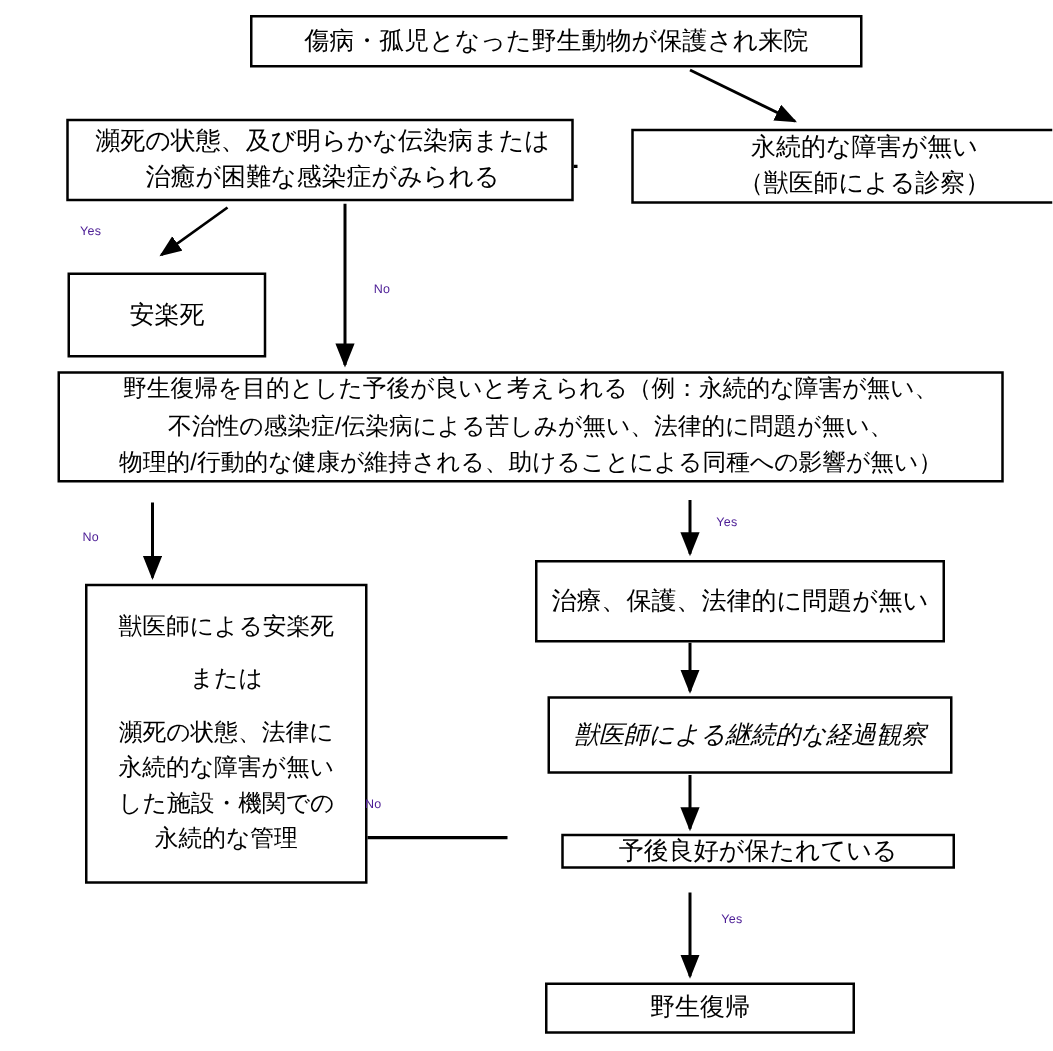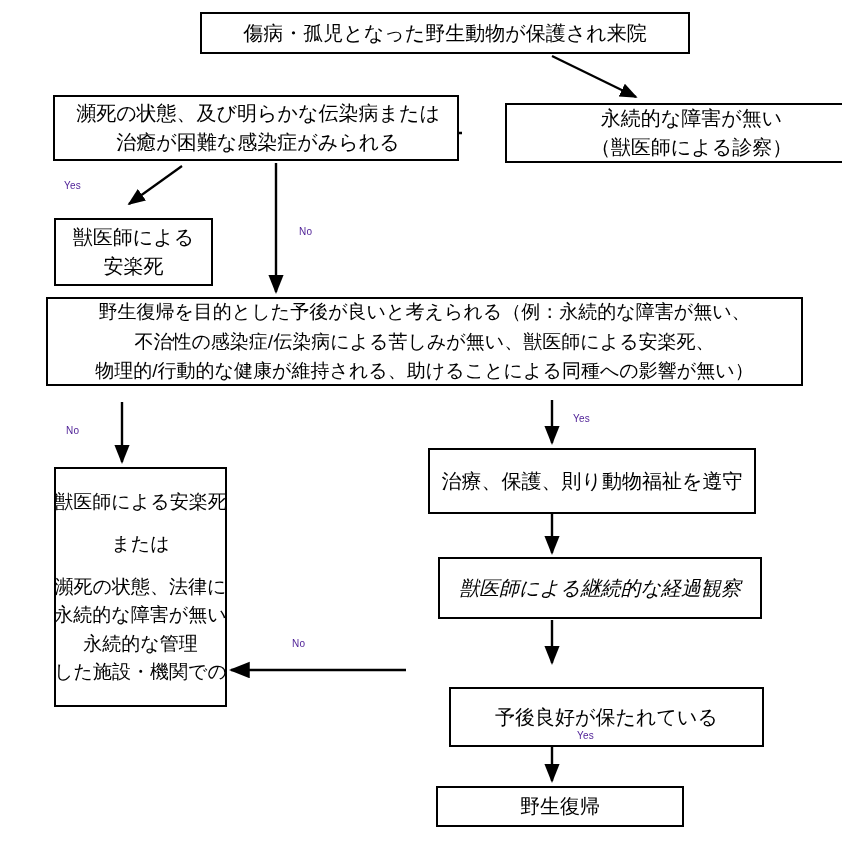--- a/index.html
+++ b/index.html
@@ -97,55 +97,54 @@
     <span class="line">永続的な障害が無い</span>
     <span class="line">（獣医師による診察）</span>
   </div>
 
   <div class="node left-align" style="left:13px; top:95px; width:406px; height:66px; padding-left:10px;">
     <span class="line">瀕死の状態、及び明らかな伝染病または</span>
     <span class="line">治癒が困難な感染症がみられる</span>
   </div>
 
   <div class="node" style="left:14px; top:218px; width:159px; height:68px;">
-    <span class="line">獣医師による</span>
     <span class="line">安楽死</span>
   </div>
 
   <div class="node" style="left:6px; top:297px; width:757px; height:89px; font-size:19px; line-height:1.55;">
     <span class="line">野生復帰を目的とした予後が良いと考えられる（例：永続的な障害が無い、</span>
-    <span class="line">不治性の感染症/伝染病による苦しみが無い、獣医師による安楽死、</span>
+    <span class="line">不治性の感染症/伝染病による苦しみが無い、法律的に問題が無い、</span>
     <span class="line">物理的/行動的な健康が維持される、助けることによる同種への影響が無い）</span>
   </div>
 
   <div class="node" style="left:388px; top:448px; width:328px; height:66px;">
-    <span class="line">治療、保護、則り動物福祉を遵守</span>
+    <span class="line">治療、保護、法律的に問題が無い</span>
   </div>
 
   <div class="node" style="left:398px; top:557px; width:324px; height:62px;font-style:italic;">
     <span class="line">獣医師による継続的な経過観察</span>
   </div>
 
-  <div class="node" style="left:409px; top:687px; width:315px; height:60px;">
+  <div class="node" style="left:409px; top:667px; width:315px; height:28px;">
     <span class="line">予後良好が保たれている</span>
   </div>
 
   <div class="node" style="left:396px; top:786px; width:248px; height:41px;">
     <span class="line">野生復帰</span>
   </div>
 
-  <div class="node" style="left:14px; top:467px; width:173px; height:240px; font-size:19px; line-height:1.5;">
+  <div class="node" style="left:28px; top:467px; width:226px; height:240px; font-size:19px; line-height:1.5;">
     <span class="line">獣医師による安楽死</span>
     <span class="blank-row"></span>
     <span class="line">または</span>
     <span class="blank-row"></span>
     <span class="line">瀕死の状態、法律に</span>
     <span class="line">永続的な障害が無い</span>
+    <span class="line">した施設・機関での</span>
     <span class="line">永続的な管理</span>
-    <span class="line">した施設・機関での</span>
   </div>
 
   <div class="edge-label" style="left:64px; top:180px;">Yes</div>
 
   <div class="edge-label" style="left:299px; top:226px;">No</div>
 
   <div class="edge-label" style="left:66px; top:425px;">No</div>
 
   <div class="edge-label" style="left:573px; top:413px;">Yes</div>
 

